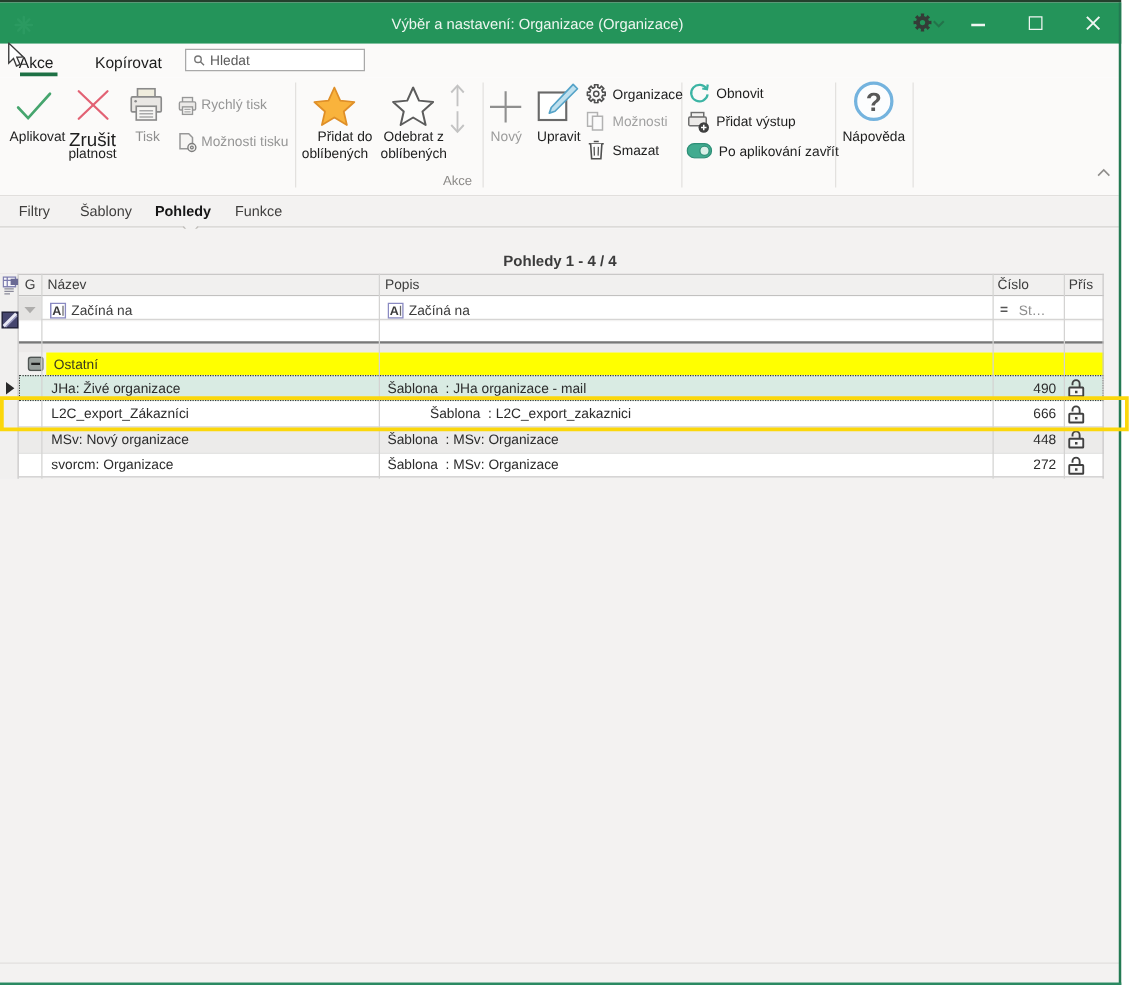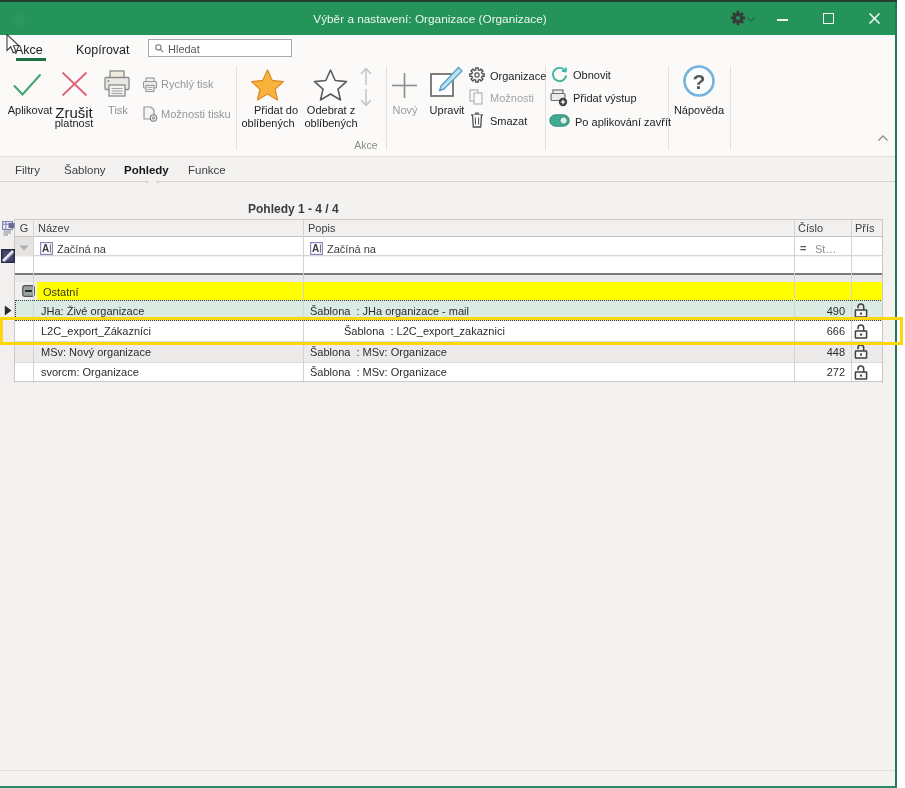--- a/index.html
+++ b/index.html
@@ -207,21 +207,21 @@
 <div class="t" style="left:188px;top:164px;font-size:11.5px;color:#3f3e3d;">Funkce</div>
 <div class="abs" style="left:0;top:181px;width:147px;height:1px;background:#d5d3d1;"></div>
 <div class="abs" style="left:158px;top:181px;width:737px;height:1px;background:#d5d3d1;"></div>
 <svg class="abs" style="left:146px;top:181px;" width="13" height="10" viewBox="0 0 13 10">
   <path d="M0.5,0 L6.5,7.5 L12.5,0" fill="#f3f2f1" stroke="#c0beba" stroke-width="1.2"></path>
 </svg>
 
 <div class="abs" style="left:0;top:183px;width:895px;height:603px;background:#f3f2f1;"></div>
 <div class="abs" style="left:0;top:770px;width:895px;height:1px;background:#e2e0de;"></div>
 
-<div class="t" style="left:248px;top:202px;width:400px;font-size:12px;font-weight:bold;color:#3c3c3c;">Pohledy 1 - 4 / 4</div>
+<div class="t" style="left:248px;top:202px;width:400px;text-align:center;font-size:12px;font-weight:bold;color:#3c3c3c;">Pohledy 1 - 4 / 4</div>
 
 <div class="abs" style="left:0;top:219px;width:883px;height:18px;background:#f1f0ef;border-top:1px solid #c9c8c7;border-bottom:1px solid #c2c1c0;"></div>
 <div class="t" style="left:15px;top:222px;width:18px;text-align:center;font-size:11px;color:#3d3d3d;">G</div>
 <div class="t" style="left:38px;top:222px;font-size:11px;color:#3d3d3d;">Název</div>
 <div class="t" style="left:308px;top:222px;font-size:11px;color:#3d3d3d;">Popis</div>
 <div class="t" style="left:798px;top:222px;font-size:11px;color:#3d3d3d;">Číslo</div>
 <div class="t" style="left:855px;top:222px;font-size:11px;color:#3d3d3d;">Přís</div>
 
 <div class="abs" style="left:0;top:237px;width:883px;height:19px;background:#ffffff;border-bottom:1px solid #d6d5d4;"></div>
 <div class="abs" style="left:15px;top:237px;width:18px;height:19px;background:#e4e3e2;"></div>

